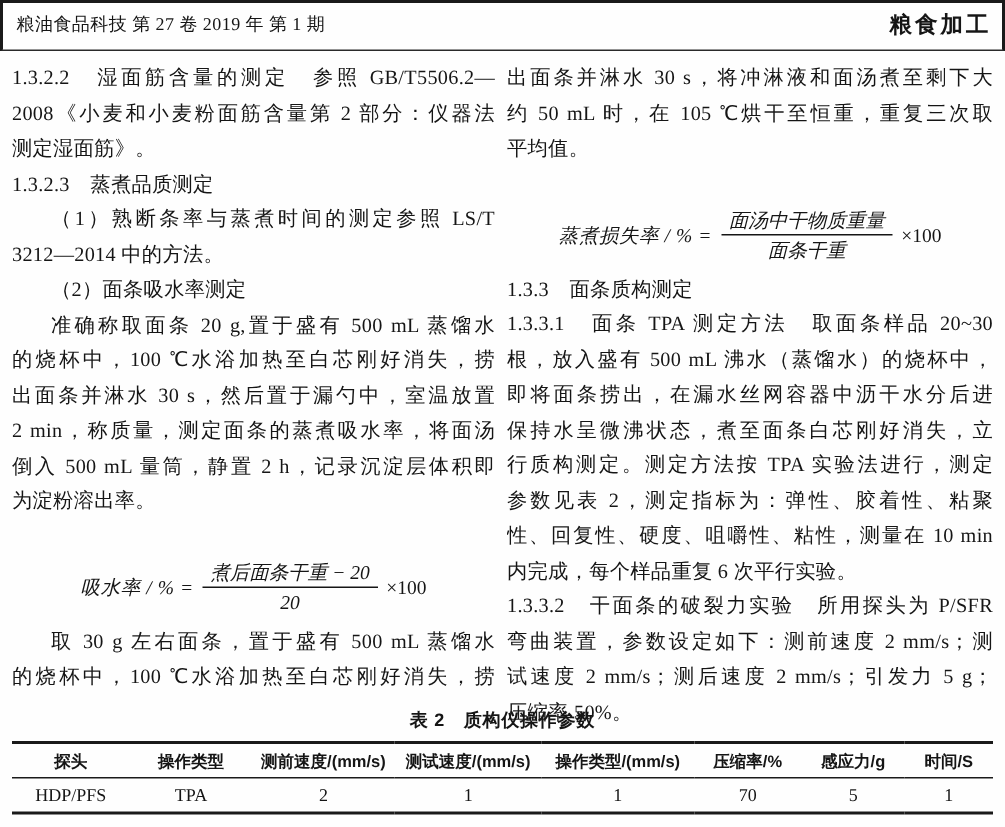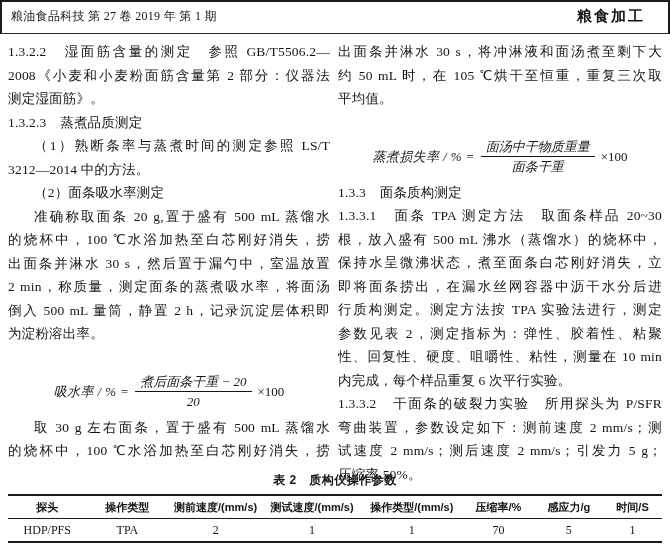--- a/index.html
+++ b/index.html
@@ -17,21 +17,21 @@
     overflow:hidden;
   }
   
   .page-header {
     position:absolute; top:0; left:0; right:0; height:34px;
     border-top:2px solid #1a1a1a;
     border-bottom:1px solid #2a2a2a;
     border-left:2px solid #1a1a1a;
     border-right:2px solid #1a1a1a;
     display:flex; justify-content:space-between; align-items:center;
-    padding:0 23px 2px 9px;
+    padding:0 7px 2px 9px;
   }
   .journal-info { font-size:12px; letter-spacing:0.3px; }
   .section-label {
     font-size:15px; font-weight:bold;
     font-family:"Liberation Sans", sans-serif;
     letter-spacing:2px;
   }
   
   .col { position:absolute; top:40px; }
   .col-left  { left:8px;  width:322px; }
@@ -142,22 +142,22 @@
       <span class="frac">
         <span class="num">面汤中干物质重量</span>
         <span class="den">面条干重</span>
       </span>
       <span class="f-suffix">×100</span>
     </div>
 
     <div class="line">1.3.3　面条质构测定</div>
     <div class="line fill">1.3.3.1　面条 TPA 测定方法　取面条样品 20~30</div>
     <div class="line fill">根，放入盛有 500 mL 沸水（蒸馏水）的烧杯中，</div>
+    <div class="line fill">即将面条捞出，在漏水丝网容器中沥干水分后进</div>
     <div class="line fill">保持水呈微沸状态，煮至面条白芯刚好消失，立</div>
-    <div class="line fill">即将面条捞出，在漏水丝网容器中沥干水分后进</div>
     <div class="line fill">行质构测定。测定方法按 TPA 实验法进行，测定</div>
     <div class="line fill">参数见表 2，测定指标为：弹性、胶着性、粘聚</div>
     <div class="line fill">性、回复性、硬度、咀嚼性、粘性，测量在 10 min</div>
     <div class="line">内完成，每个样品重复 6 次平行实验。</div>
     <div class="line fill">1.3.3.2　干面条的破裂力实验　所用探头为 P/SFR</div>
     <div class="line fill">弯曲装置，参数设定如下：测前速度 2 mm/s；测</div>
     <div class="line fill">试速度 2 mm/s；测后速度 2 mm/s；引发力 5 g；</div>
     <div class="line">压缩率 50%。</div>
   </div>
 

